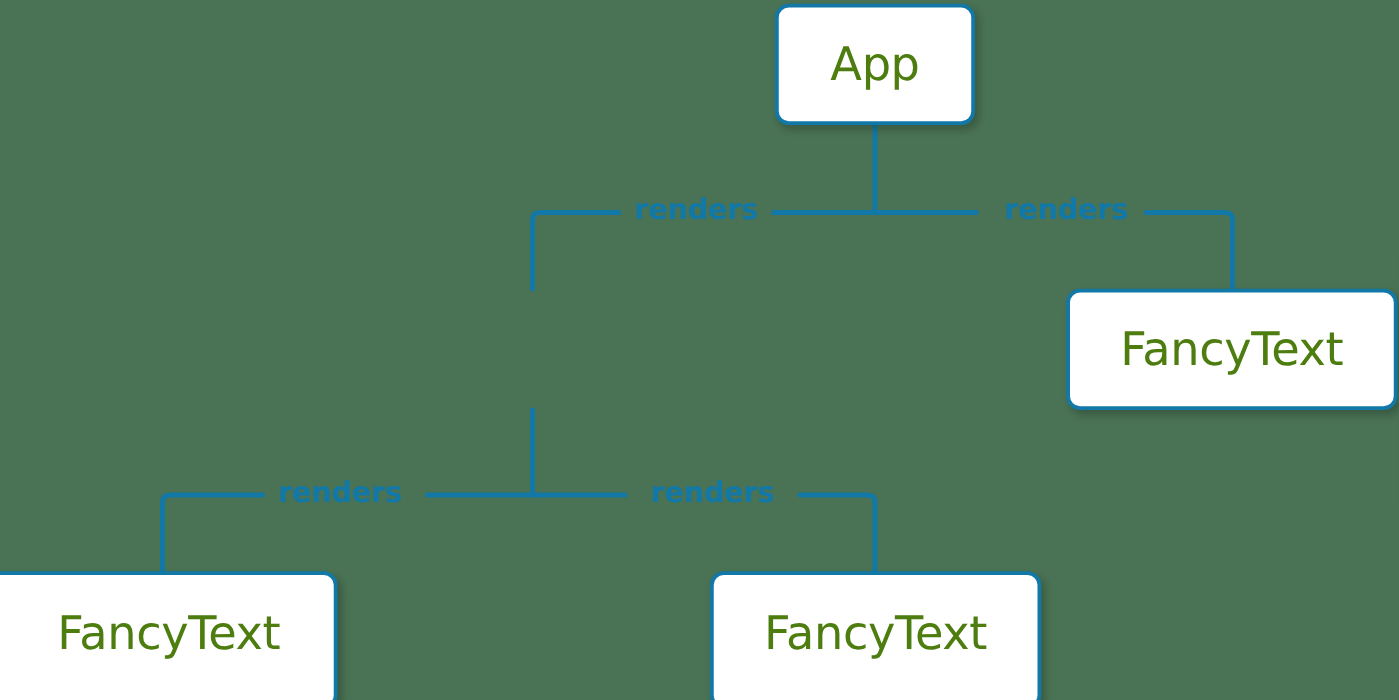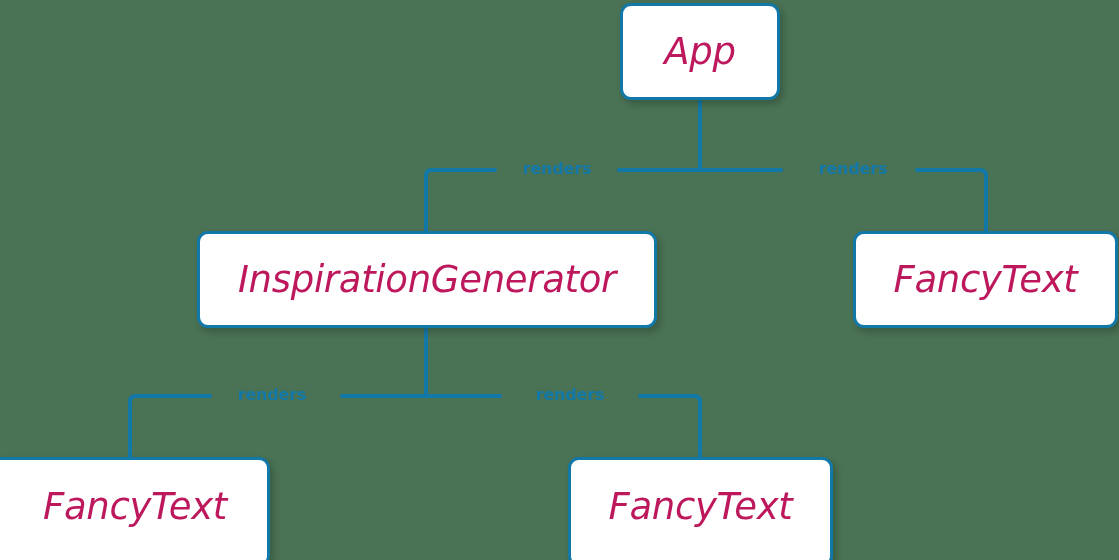--- a/index.html
+++ b/index.html
@@ -33,34 +33,33 @@
     box-sizing: border-box;
     background: #ffffff;
     border: 3px solid #1278a8;
     border-radius: 11px;
     display: flex;
     align-items: center;
     justify-content: center;
     box-shadow: 3px 4px 6px rgba(20, 40, 25, 0.30);
   }
   .node-label {
-    color: #be185d;
+    color: #4d7c0f;
     font-family: "DejaVu Sans", sans-serif;
     font-size: 37px;
     font-weight: 400;
     line-height: 1;
     letter-spacing: -0.3px;
     white-space: nowrap;
-    font-style: italic;
   }
   .edge-label {
     position: absolute;
     color: #1278a8;
     font-family: "DejaVu Sans", sans-serif;
-    font-size: 16px;
+    font-size: 23px;
     font-weight: 700;
     line-height: 1;
     letter-spacing: -0.2px;
     white-space: nowrap;
     transform: translate(-50%, -50%);
   }
 </style>
 </head>
 <body>
 
@@ -84,23 +83,20 @@
 
       <path d="M426,396 L500,396"></path>
       <path d="M640,396 L694,396 Q700,396 700,402 L700,457"></path>
     </g>
   </svg>
 
   <div class="node" style="left:620px; top:3px; width:160px; height:97px;">
     <span class="node-label">App</span>
   </div>
 
-  <div class="node" style="left:197px; top:231px; width:460px; height:97px;">
-    <span class="node-label">InspirationGenerator</span>
-  </div>
 
   <div class="node" style="left:853px; top:231px; width:265px; height:97px;">
     <span class="node-label">FancyText</span>
   </div>
 
   <div class="node" style="left:-12px; top:457px; width:282px; height:110px;">
     <span class="node-label" style="position:relative; top:-6px; left:6px;">FancyText</span>
   </div>
 
   <div class="node" style="left:568px; top:457px; width:265px; height:110px;">

